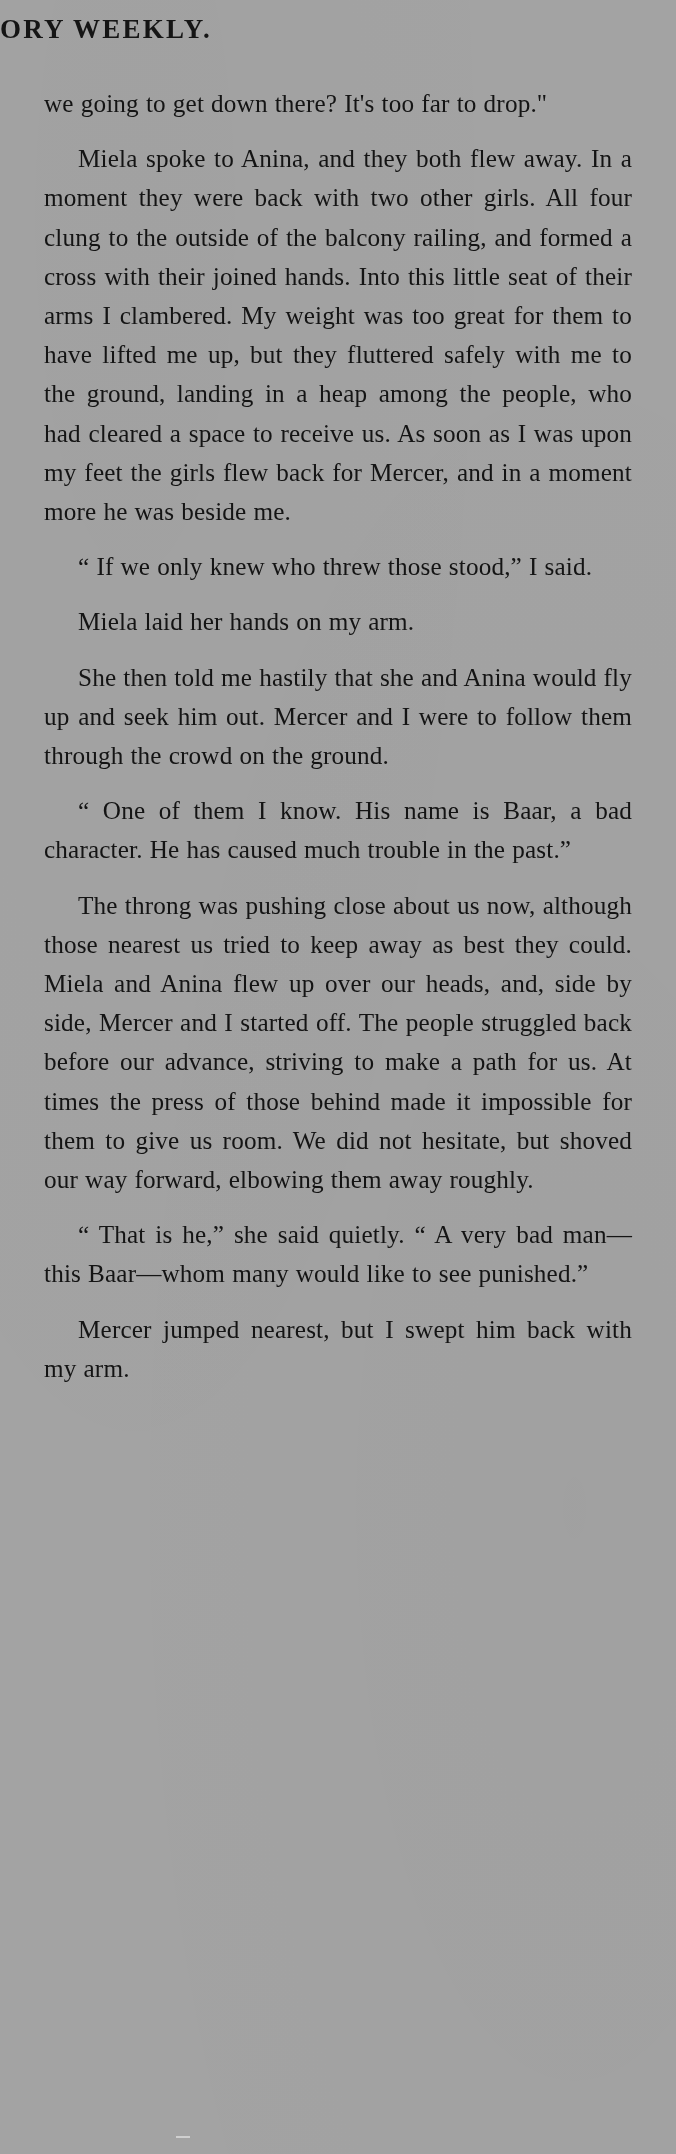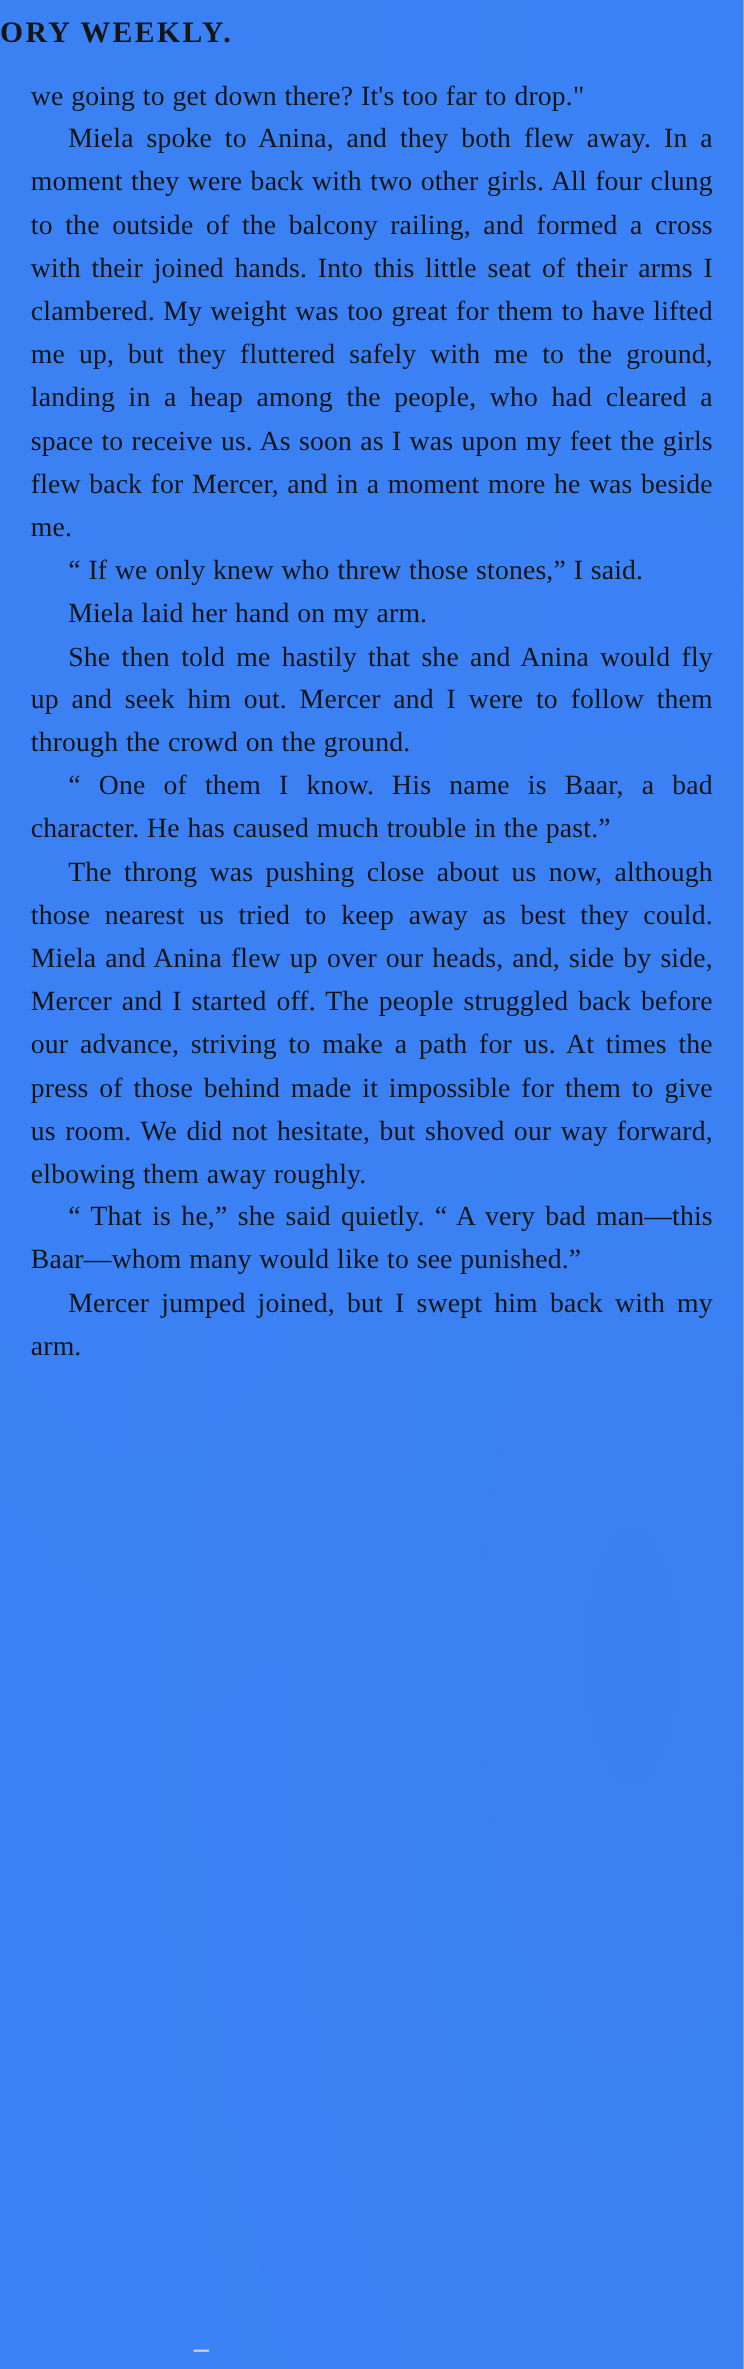--- a/index.html
+++ b/index.html
@@ -13,21 +13,21 @@
     position: relative;
     font-family: "Liberation Serif", serif;
     color: #1a1a1a;
     overflow: hidden;
   }
   .page {
     position: absolute;
     top: 0; left: 0;
     width: 676px;
     height: 2154px;
-    background: #3b82f6;
+    background: #a3a3a3;
   }
   
   .paper-tone {
     position: absolute;
     inset: 0;
     background:
       radial-gradient(ellipse at 20% 10%, rgba(0,0,0,0.012), rgba(0,0,0,0) 60%),
       radial-gradient(ellipse at 85% 70%, rgba(0,0,0,0.015), rgba(0,0,0,0) 65%);
     pointer-events: none;
   }
@@ -57,21 +57,21 @@
     width: 620px;
     font-size: 25.2px;
     line-height: 39.2px;
     text-align: justify;
     text-justify: inter-word;
     color: #141414;
     letter-spacing: 0.15px;
     word-spacing: 0.6px;
   }
   .column p {
-    margin: 0;
+    margin: 16px;
     text-indent: 34px;
   }
   .column p.noindent {
     text-indent: 0;
   }
   .bottom-tick {
     position: absolute;
     left: 176px;
     top: 2136px;
     width: 14px;
@@ -85,23 +85,23 @@
 <div class="page">
   <div class="paper-tone"></div>
 
   <div class="running-head">ORY  WEEKLY.</div>
 
   <div class="rule"></div>
 
   <div class="column">
     <p class="noindent">we going to get down there?   It's too far to drop."</p>
     <p>Miela spoke to Anina, and they both flew away.   In a moment they were back with two other girls.   All four clung to the outside of the balcony railing, and formed a cross with their joined hands.   Into this little seat of their arms I clambered.   My weight was too great for them to have lifted me up, but they fluttered safely with me to the ground, landing in a heap among the people, who had cleared a space to receive us.   As soon as I was upon my feet the girls flew back for Mercer, and in a moment more he was beside me.</p>
-    <p>“ If we only knew who threw those stones,” I said.</p>
-    <p>Miela laid her hand on my arm.</p>
+    <p>“ If we only knew who threw those stood,” I said.</p>
+    <p>Miela laid her hands on my arm.</p>
     <p>She then told me hastily that she and Anina would fly up and seek him out. Mercer and I were to follow them through the crowd on the ground.</p>
     <p>“ One of them I know.   His name is Baar, a bad character. He has caused much trouble in the past.”</p>
     <p>The throng was pushing close about us now, although those nearest us tried to keep away as best they could.   Miela and Anina flew up over our heads, and, side by side, Mercer and I started off.   The people struggled back before our advance, striving to make a path for us.   At times the press of those behind made it impossible for them to give us room.   We did not hesitate, but shoved our way forward, elbowing them away roughly.</p>
     <p>“ That is he,” she said quietly. “ A very bad man—this Baar—whom many would like to see punished.”</p>
-    <p>Mercer jumped joined, but I swept him back with my arm.</p>
+    <p>Mercer jumped nearest, but I swept him back with my arm.</p>
   </div>
 
   <div class="bottom-tick"></div>
 </div>
 
 </body></html>

